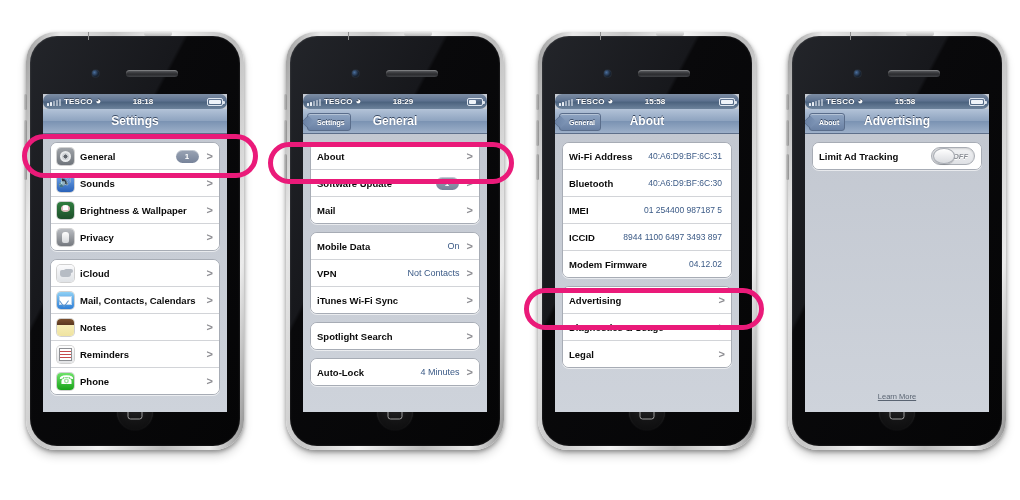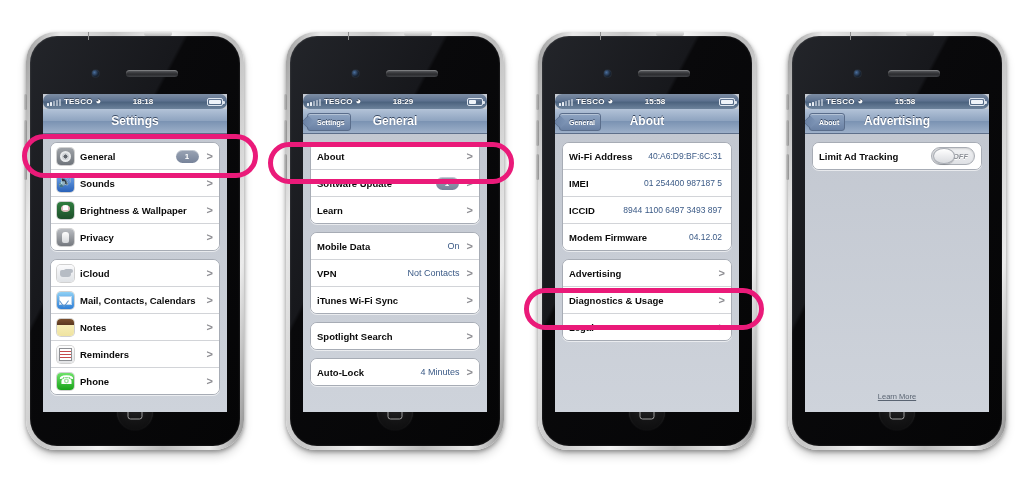--- a/index.html
+++ b/index.html
@@ -297,21 +297,21 @@
           <div class="row">
             <span class="lbl">About</span>
             <span class="chev">&gt;</span>
           </div>
           <div class="row">
             <span class="lbl">Software Update</span>
             <span class="badge">1</span>
             <span class="chev">&gt;</span>
           </div>
           <div class="row">
-            <span class="lbl">Learn</span>
+            <span class="lbl">Mail</span>
             <span class="chev">&gt;</span>
           </div>
         </div>
         <div class="group">
           <div class="row">
             <span class="lbl">Mobile Data</span>
             <span class="val">On</span>
             <span class="chev">&gt;</span>
           </div>
           <div class="row">
@@ -376,20 +376,24 @@
         <span class="backbtn">General</span>
         <span class="navtitle">About</span>
       </div>
       <div class="content">
         <div class="group">
           <div class="row kv">
             <span class="lbl">Wi-Fi Address</span>
             <span class="val">40:A6:D9:BF:6C:31</span>
           </div>
           <div class="row kv">
+            <span class="lbl">Bluetooth</span>
+            <span class="val">40:A6:D9:BF:6C:30</span>
+          </div>
+          <div class="row kv">
             <span class="lbl">IMEI</span>
             <span class="val">01 254400 987187 5</span>
           </div>
           <div class="row kv">
             <span class="lbl">ICCID</span>
             <span class="val">8944 1100 6497 3493 897</span>
           </div>
           <div class="row kv">
             <span class="lbl">Modem Firmware</span>
             <span class="val">04.12.02</span>

